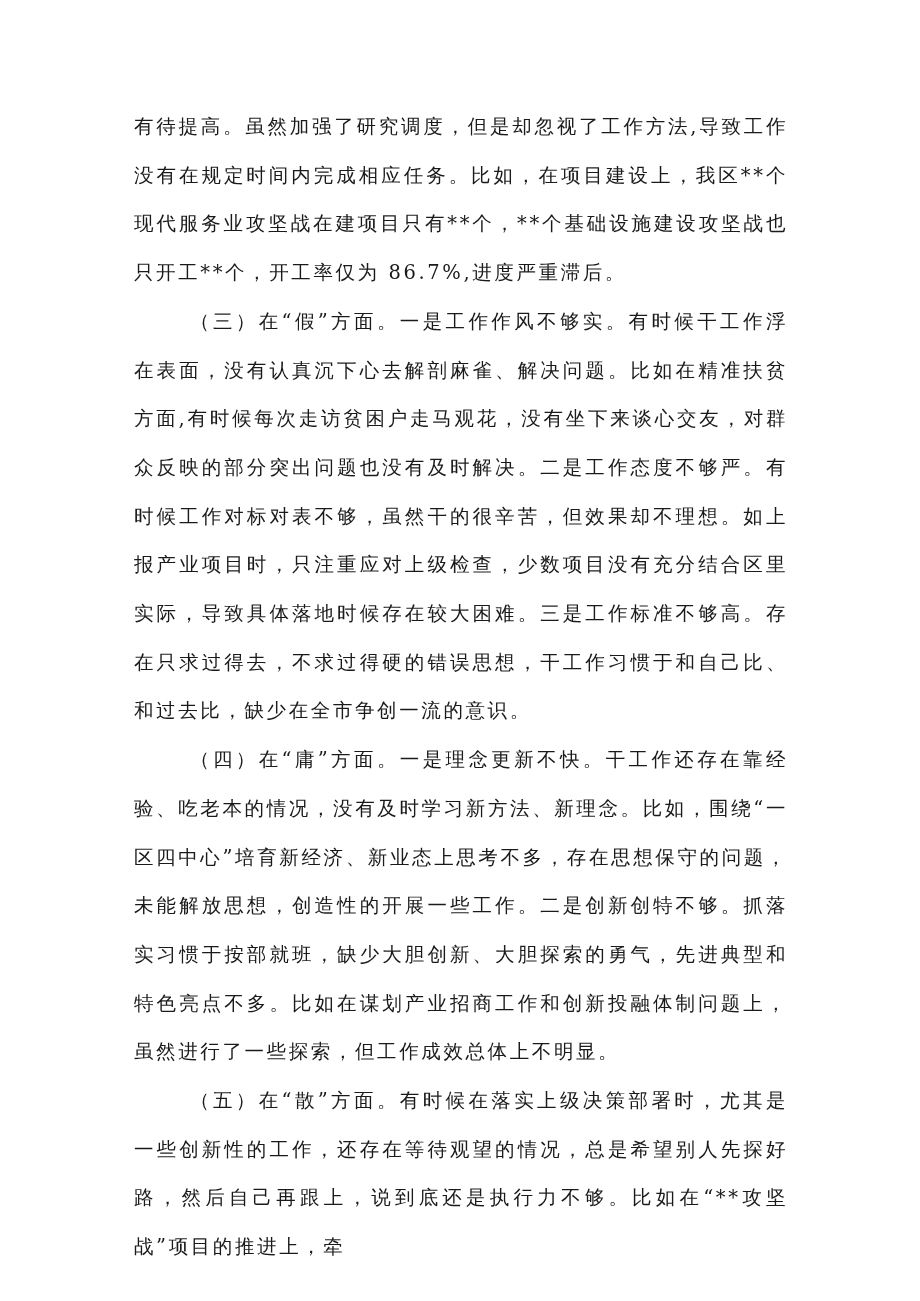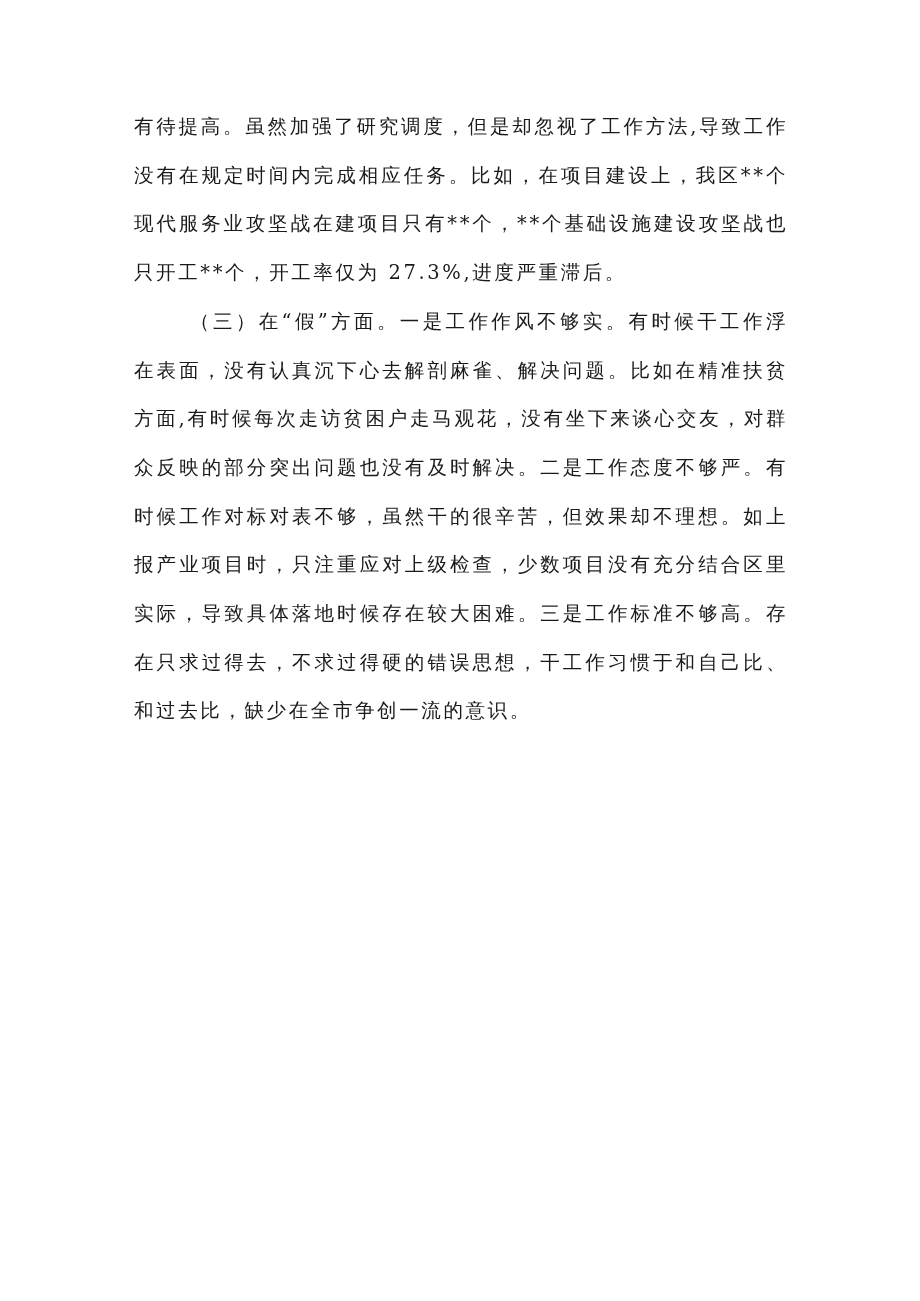--- a/index.html
+++ b/index.html
@@ -17,18 +17,24 @@
   }
   .para { margin: 0; padding: 0; text-align: justify; text-align-last: left; }
   .para.indent { text-indent: 56px; }
   .heading { font-weight: normal; }
 </style>
 </head>
 <body>
 
 <div class="page">
   <p class="para">
-    <span>有待提高。虽然加强了研究调度，但是却忽视了工作方法,导致工作没有在规定时间内完成相应任务。比如，在项目建设上，我区**个现代服务业攻坚战在建项目只有**个，**个基础设施建设攻坚战也只开工**个，开工率仅为 27.3%,进度严重滞后。</span>
+    <span>有待提高。虽然加强了研究调度，但是却忽视了工作方法,导致工作没有在规定时间内完成相应任务。比如，在项目建设上，我区**个现代服务业攻坚战在建项目只有**个，**个基础设施建设攻坚战也只开工**个，开工率仅为 86.7%,进度严重滞后。</span>
   </p>
   <p class="para indent">
     <span class="heading">（三）在“假”方面。</span><span>一是工作作风不够实。有时候干工作浮在表面，没有认真沉下心去解剖麻雀、解决问题。比如在精准扶贫方面,有时候每次走访贫困户走马观花，没有坐下来谈心交友，对群众反映的部分突出问题也没有及时解决。二是工作态度不够严。有时候工作对标对表不够，虽然干的很辛苦，但效果却不理想。如上报产业项目时，只注重应对上级检查，少数项目没有充分结合区里实际，导致具体落地时候存在较大困难。三是工作标准不够高。存在只求过得去，不求过得硬的错误思想，干工作习惯于和自己比、和过去比，缺少在全市争创一流的意识。</span>
   </p>
+  <p class="para indent">
+    <span class="heading">（四）在“庸”方面。</span><span>一是理念更新不快。干工作还存在靠经验、吃老本的情况，没有及时学习新方法、新理念。比如，围绕“一区四中心”培育新经济、新业态上思考不多，存在思想保守的问题，未能解放思想，创造性的开展一些工作。二是创新创特不够。抓落实习惯于按部就班，缺少大胆创新、大胆探索的勇气，先进典型和特色亮点不多。比如在谋划产业招商工作和创新投融体制问题上，虽然进行了一些探索，但工作成效总体上不明显。</span>
+  </p>
+  <p class="para indent">
+    <span class="heading">（五）在“散”方面。</span><span>有时候在落实上级决策部署时，尤其是一些创新性的工作，还存在等待观望的情况，总是希望别人先探好路，然后自己再跟上，说到底还是执行力不够。比如在“**攻坚战”项目的推进上，牵</span>
+  </p>
 </div>
 
 </body></html>

